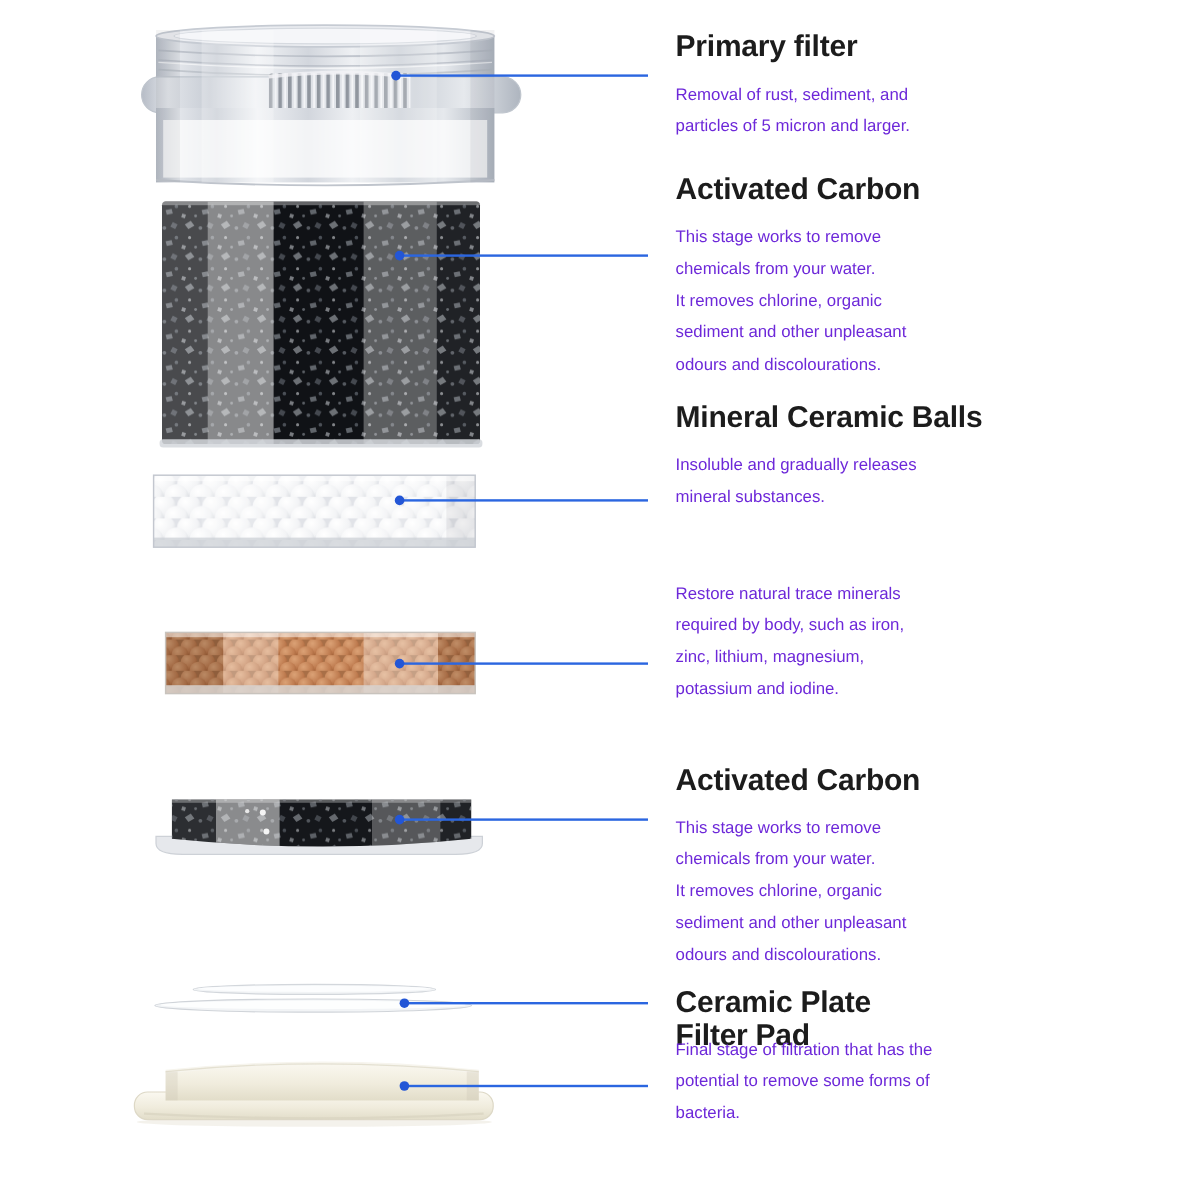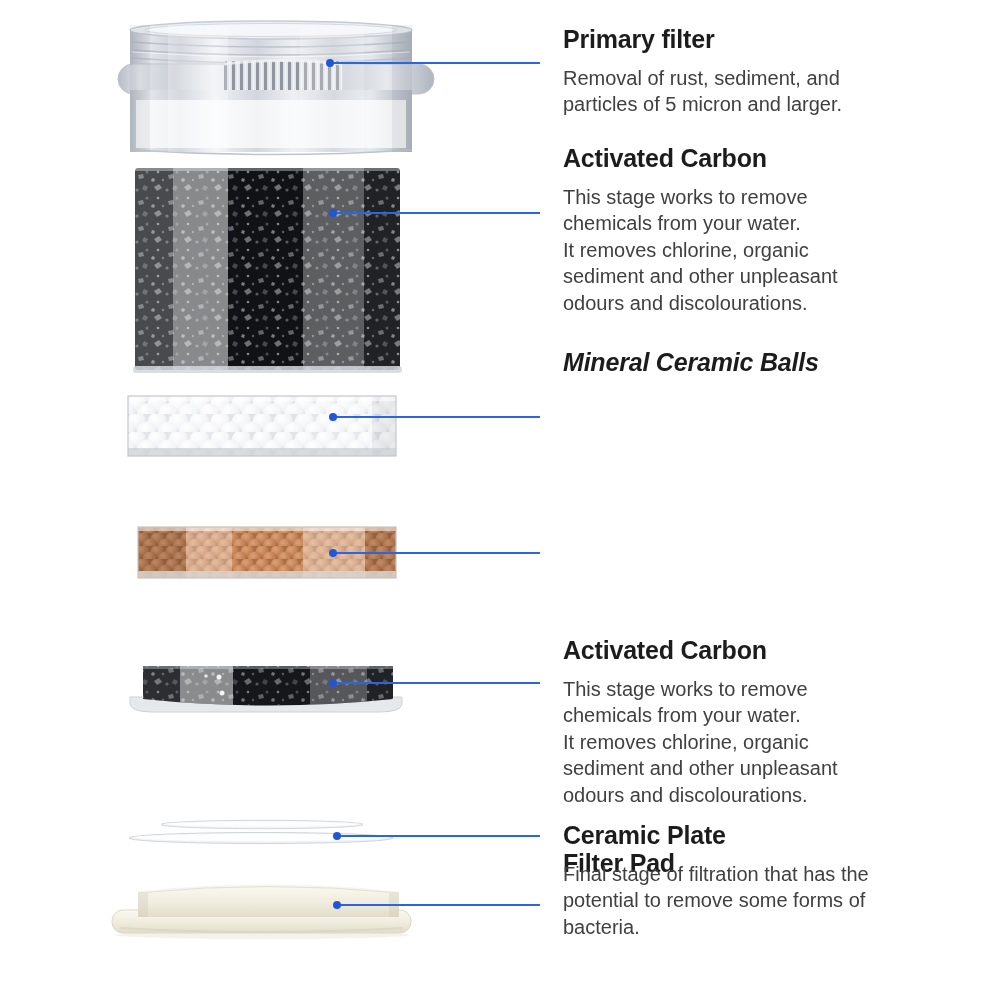--- a/index.html
+++ b/index.html
@@ -39,23 +39,23 @@
   .label-section h2 {
     margin: 0;
     font-size: 25px;
     line-height: 31px;
     font-weight: 700;
     color: #1c1c1c;
     letter-spacing: -0.2px;
   }
   .label-section p {
     margin: 10px 0 0 0;
-    font-size: 20px;
+    font-size: 14px;
     line-height: 26.4px;
-    color: #404040;
+    color: #6d28d9;
     white-space: pre-line;
   }
   .label-section p:empty { display: none; }
 </style>
 </head>
 <body>
 
 <div class="canvas">
 
   <svg class="product-svg" width="1000" height="1000" viewBox="0 0 1000 1000">
@@ -235,25 +235,31 @@
 
   <section class="label-section" style="top:143px;">
     <h2>Activated Carbon</h2>
     <p>This stage works to remove
 chemicals from your water.
 It removes chlorine, organic
 sediment and other unpleasant
 odours and discolourations.</p>
   </section>
 
-  <section class="label-section" style="top:347px;font-style:italic;">
+  <section class="label-section" style="top:333px;">
     <h2>Mineral Ceramic Balls</h2>
+    <p>Insoluble and gradually releases
+mineral substances.</p>
   </section>
 
   <section class="label-section" style="top:471px;">
+    <p>Restore natural trace minerals
+required by body, such as iron,
+zinc, lithium, magnesium,
+potassium and iodine.</p>
   </section>
 
   <section class="label-section" style="top:635px;">
     <h2>Activated Carbon</h2>
     <p>This stage works to remove
 chemicals from your water.
 It removes chlorine, organic
 sediment and other unpleasant
 odours and discolourations.</p>
   </section>

